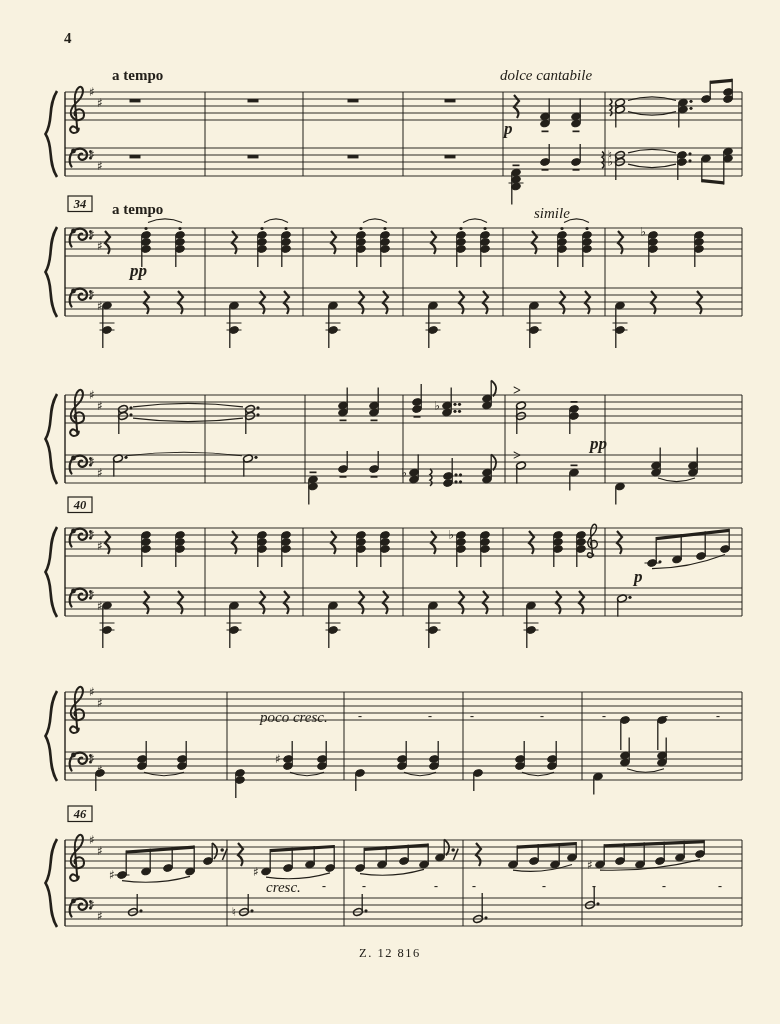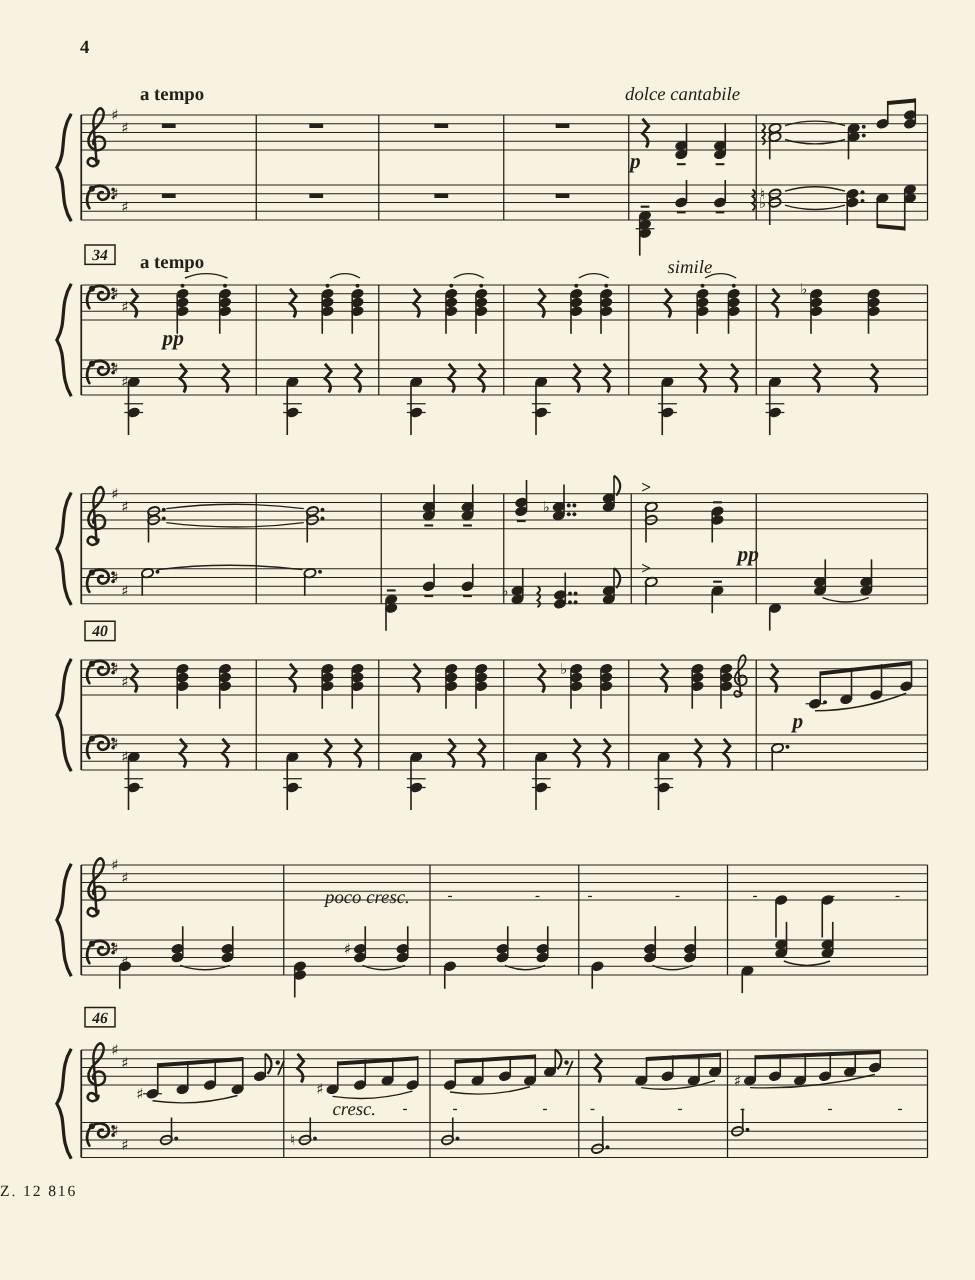--- a/index.html
+++ b/index.html
@@ -1,19 +1,19 @@
 <!DOCTYPE html>
 <html><head>
 <meta charset="utf-8">
 <style>
   html,body{margin:0;padding:0;background:#e8e2d2;}
   .page{position:relative;width:780px;height:1024px;margin:0 auto;overflow:hidden;
         font-family:"Liberation Serif",serif;}
   .page-number{position:absolute;font:bold 15px "Liberation Serif",serif;}
-  .plate{position:absolute;left:0;right:0;
+  .plate{position:absolute;left:0;right:0;text-align:center;
          font:12.5px "Liberation Serif",serif;letter-spacing:1.5px;}
   svg#score{position:absolute;left:0;top:0;}
   text.tempo{font:bold 15px "Liberation Serif",serif;}
   text.expr{font:italic 15px "Liberation Serif",serif;}
   text.dyn{font:italic bold 17px "Liberation Serif",serif;}
   text.dash{font:bold 12px "Liberation Serif",serif;}
   text.acc{font:12px "DejaVu Sans",sans-serif;}
   text.reh{font:italic bold 12.5px "Liberation Serif",serif;}
   text.accent{font:bold 14px "Liberation Serif",serif;}
 </style>

